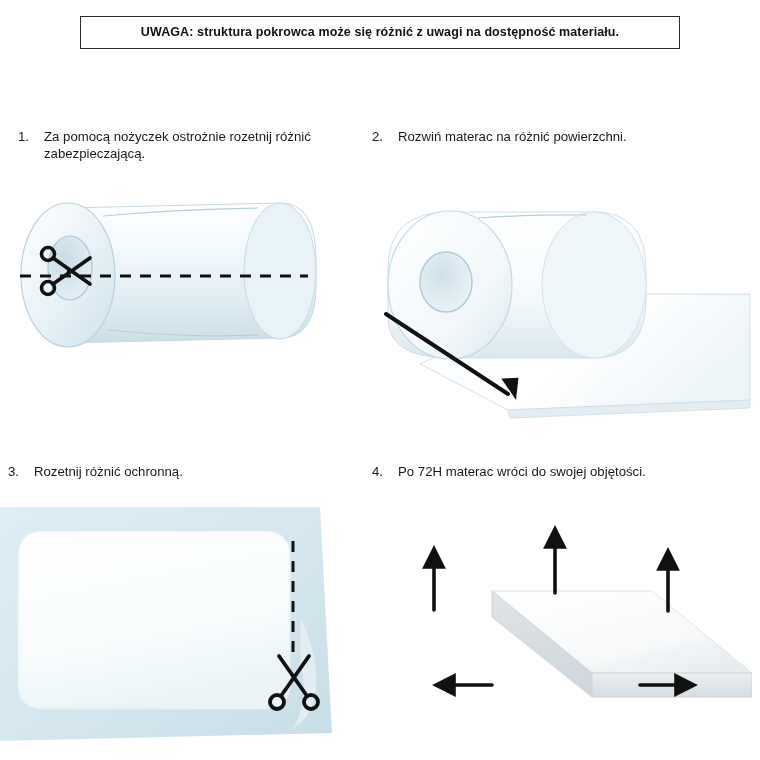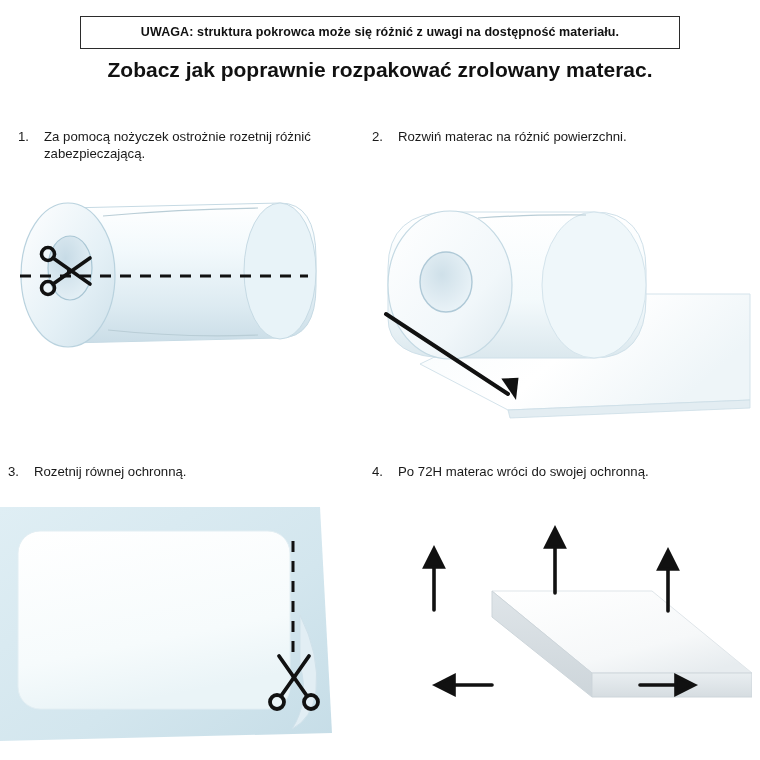--- a/index.html
+++ b/index.html
@@ -97,40 +97,39 @@
     fill: none;
   }
 </style>
 </head>
 <body>
 
 <div class="page">
 
   <div class="notice">UWAGA: struktura pokrowca może się różnić z uwagi na dostępność materiału.</div>
 
-  <div class="title">Zobacz jak poprawnie rozpakować zrolowany materac.</div>
 
   <div class="step-text" id="step1-text">
     <span class="step-num">1.</span>
     <span class="step-body">Za pomocą nożyczek ostrożnie rozetnij różnić zabezpieczającą.</span>
   </div>
 
   <div class="step-text" id="step2-text">
     <span class="step-num">2.</span>
     <span class="step-body">Rozwiń materac na różnić powierzchni.</span>
   </div>
 
   <div class="step-text" id="step3-text">
     <span class="step-num">3.</span>
-    <span class="step-body">Rozetnij równej ochronną.</span>
+    <span class="step-body">Rozetnij różnić ochronną.</span>
   </div>
 
   <div class="step-text" id="step4-text">
     <span class="step-num">4.</span>
-    <span class="step-body">Po 72H materac wróci do swojej ochronną.</span>
+    <span class="step-body">Po 72H materac wróci do swojej objętości.</span>
   </div>
 
   <div class="fig" id="fig1">
     <svg width="340" height="215" viewBox="0 0 340 215" xmlns="http://www.w3.org/2000/svg">
       <defs>
         <linearGradient id="rollBody" x1="0" y1="0" x2="0" y2="1">
           <stop offset="0%" stop-color="#ffffff"></stop>
           <stop offset="35%" stop-color="#f2f9fc"></stop>
           <stop offset="75%" stop-color="#dceaf1"></stop>
           <stop offset="100%" stop-color="#cadde7"></stop>

